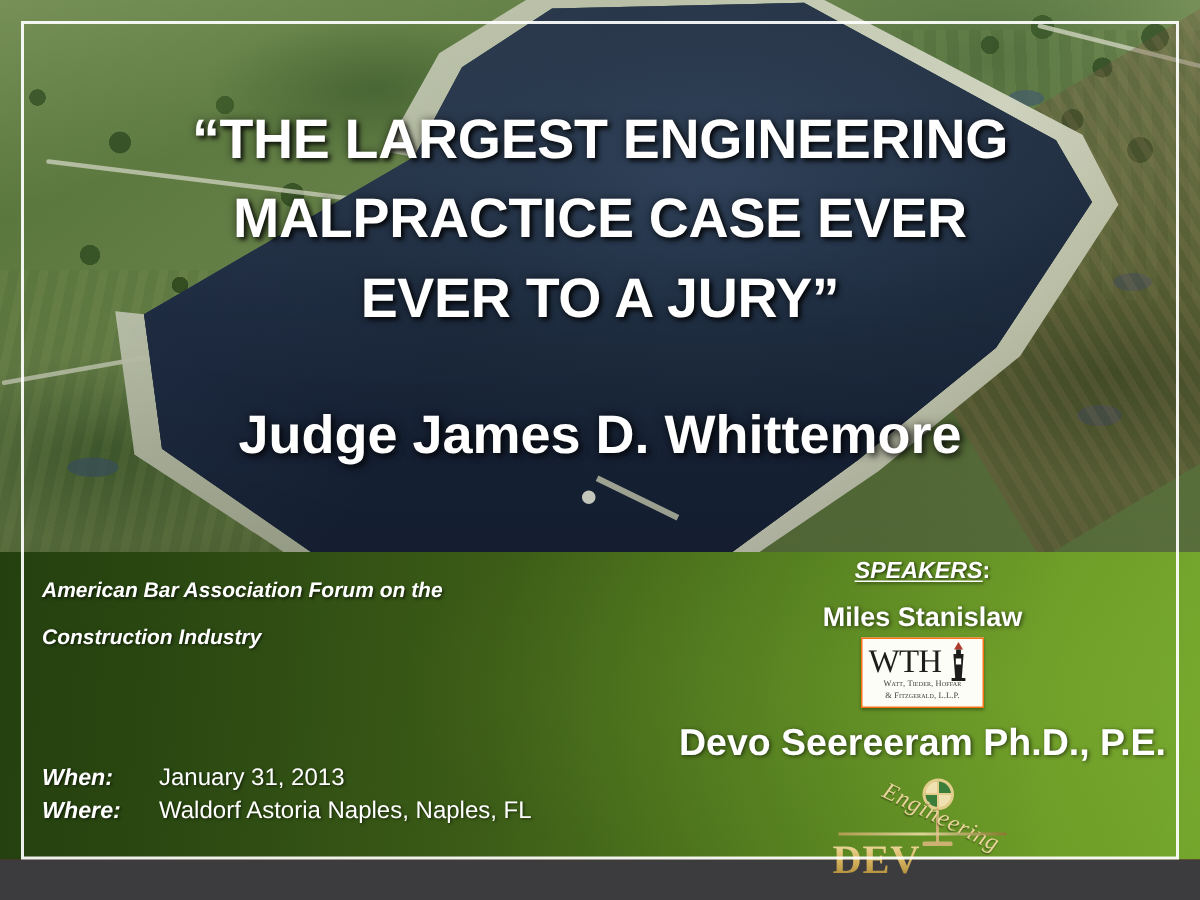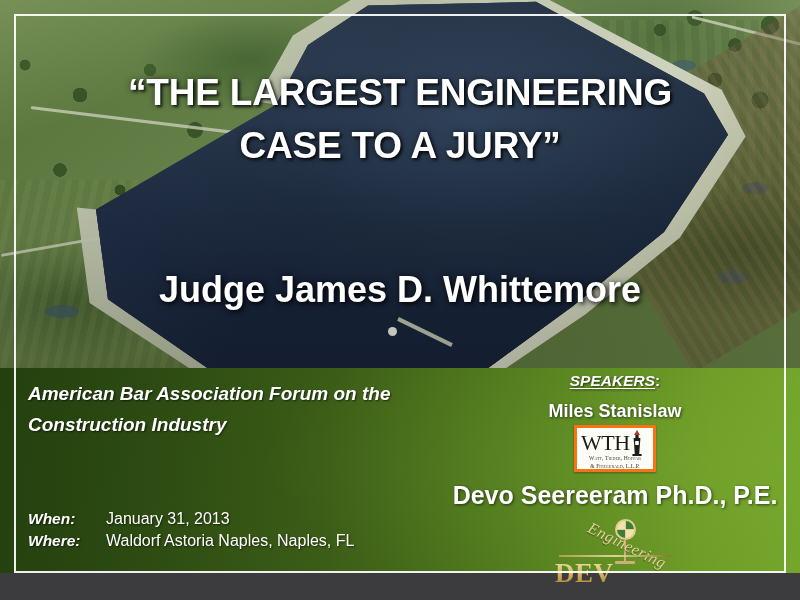--- a/index.html
+++ b/index.html
@@ -153,21 +153,21 @@
   }
   .green-band::after{
     content:"";position:absolute;inset:0;
     background:radial-gradient(ellipse 520px 200px at 640px 90px, rgba(140,190,60,.22), transparent 72%);
   }
 
   .event-info{
     position:absolute;left:28px;top:378px;z-index:30;color:#fff;
   }
   .event-line{
-    font-style:italic;font-weight:bold;font-size:19px;line-height:31px;
+    font-style:italic;font-weight:bold;font-size:14px;line-height:31px;
     text-shadow:1px 1px 2px rgba(0,0,0,.6);white-space:nowrap;
   }
   .whenwhere{
     position:absolute;left:28px;top:508px;z-index:30;color:#fff;
   }
   .ww-row{display:flex;align-items:baseline;line-height:22px;white-space:nowrap;}
   .ww-label{
     font-style:italic;font-weight:bold;font-size:15.5px;width:78px;flex:0 0 78px;
     text-shadow:1px 1px 2px rgba(0,0,0,.6);
   }
@@ -185,21 +185,21 @@
   .speakers-head .colon{font-style:normal;text-decoration:none;}
   .speaker-name{
     font-weight:bold;font-size:18px;margin-top:11px;
     text-shadow:1px 1px 3px rgba(0,0,0,.6);
   }
   .speaker-name.second{margin-top:9px;font-size:25px;}
 
   
   .wthf{
     width:82px;height:47px;margin:3px auto 0;background:#fdfdf7;
-    border:3px solid #f97316;position:relative;overflow:hidden;
+    border:1px solid #f97316;position:relative;overflow:hidden;
     box-shadow:0 1px 2px rgba(0,0,0,.35);
   }
   .wthf-letters{
     position:absolute;left:4px;top:4px;font-family:"Liberation Serif", serif;
     font-size:22px;line-height:22px;color:#1d1d1b;letter-spacing:-.5px;font-weight:normal;
   }
   .wthf-tower{
     position:absolute;right:8px;top:2px;width:16px;height:26px;
   }
   .wthf-sub{
@@ -283,21 +283,22 @@
       <div class="water-shine"></div>
     </div>
 
     <div class="jetty"></div>
     <div class="jetty-dot"></div>
     <div class="photo-haze"></div>
   </div>
 
   <div class="title-block">
     <div class="title-line">“THE LARGEST ENGINEERING</div>
-    <div class="title-line">CASE TO A JURY”</div>
+    <div class="title-line">MALPRACTICE CASE EVER</div>
+    <div class="title-line">EVER TO A JURY”</div>
   </div>
   <div class="judge-line">Judge James D. Whittemore</div>
 
   <div class="green-band"></div>
 
   <div class="event-info">
     <div class="event-line">American Bar Association Forum on the</div>
     <div class="event-line">Construction Industry</div>
   </div>
 

